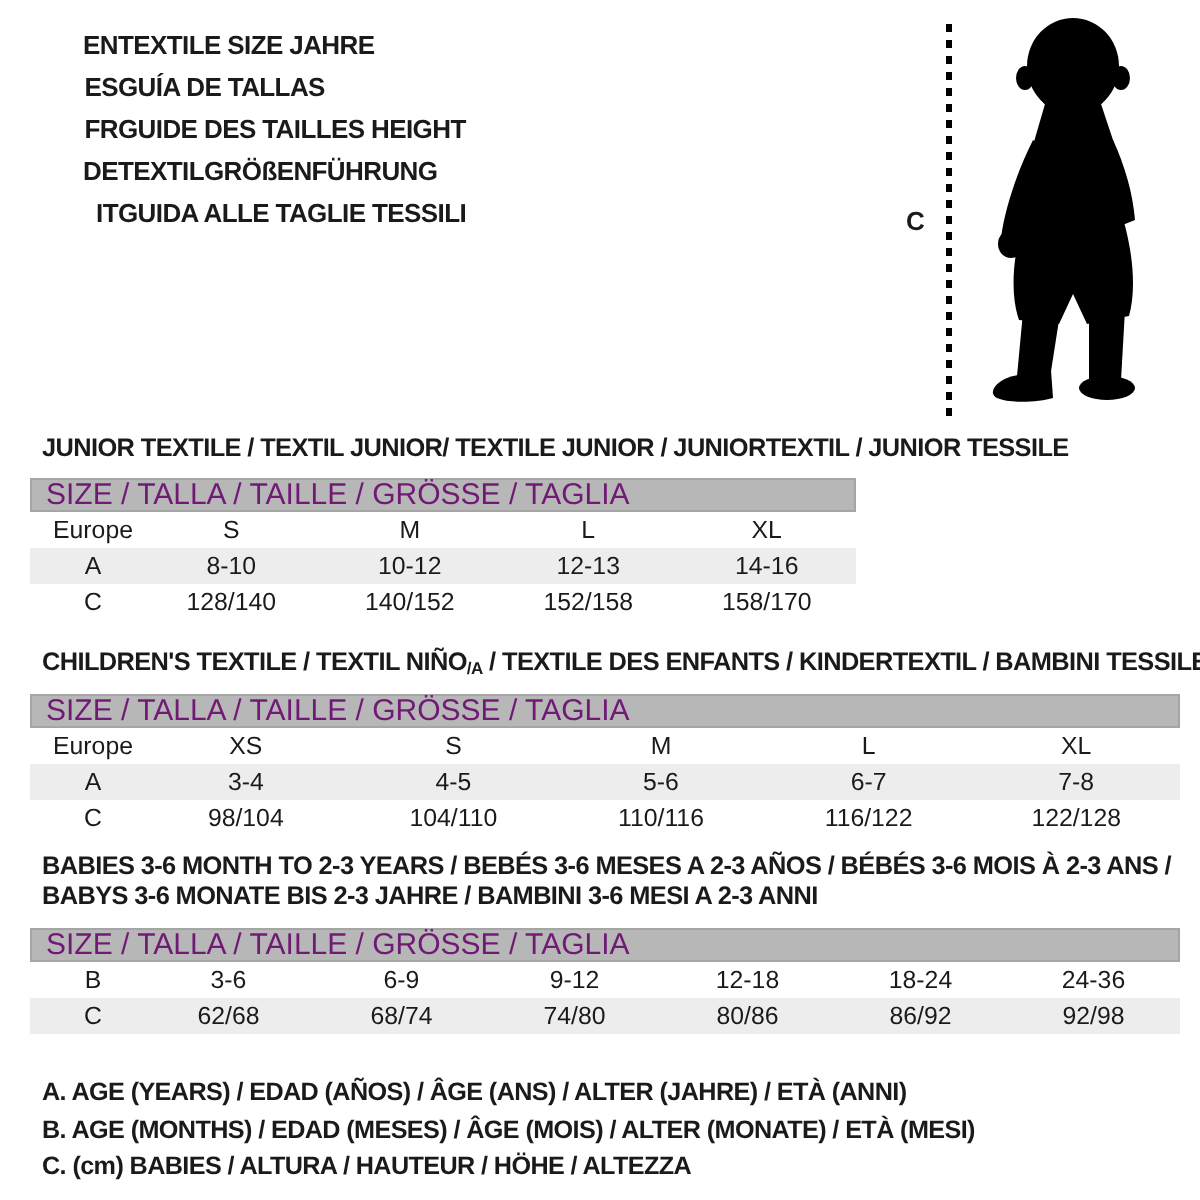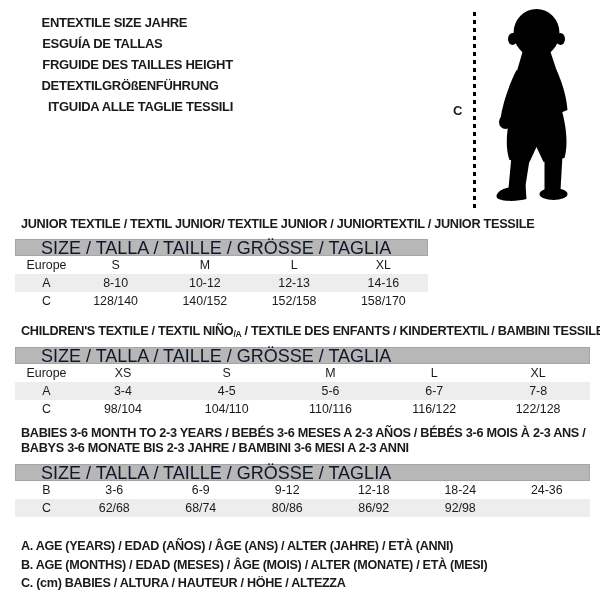--- a/index.html
+++ b/index.html
@@ -26,21 +26,21 @@
 
   
   .tbl-title {
     position:absolute; left:21px; font-size:12.7px; font-weight:bold;
     letter-spacing:-0.3px; line-height:15px; white-space:nowrap;
   }
   .sub { font-size:8.5px; vertical-align:-2px; }
   .tbl { position:absolute; left:15px; }
   .thead {
     height:17px; line-height:16px; background:var(--bar,#b7b7b7);
-    padding-left:25px; font-size:18px; color:#0f172a;
+    padding-left:7px; font-size:15px; color:#701a75;
     border:1px solid #a5a5a5;
   }
   .trow { display:grid; height:18px; line-height:18px; font-size:12.4px; }
   .tbl > .trow:nth-child(3) { background:var(--stripe,#ededed); }
   .tlabel { padding-left:7px; text-align:center; }
   .tcell { text-align:center; }
   .cols4 { grid-template-columns:56px repeat(4,1fr); }
   .cols5 { grid-template-columns:56px repeat(5,1fr); }
   .cols6 { grid-template-columns:56px repeat(6,1fr); }
   .w1 { width:413px; }
@@ -166,20 +166,21 @@
       <span class="tcell">6-9</span>
       <span class="tcell">9-12</span>
       <span class="tcell">12-18</span>
       <span class="tcell">18-24</span>
       <span class="tcell">24-36</span>
     </div>
     <div class="trow cols6">
       <span class="tlabel">C</span>
       <span class="tcell">62/68</span>
       <span class="tcell">68/74</span>
+      <span class="tcell">74/80</span>
       <span class="tcell">80/86</span>
       <span class="tcell">86/92</span>
       <span class="tcell">92/98</span>
     </div>
   </div>
 
   <div class="notes">
     <div>A. AGE (YEARS) / EDAD (AÑOS) / ÂGE (ANS) / ALTER (JAHRE) / ETÀ (ANNI)</div>
     <div>B. AGE (MONTHS) / EDAD (MESES) / ÂGE (MOIS) / ALTER (MONATE) / ETÀ (MESI)</div>
     <div>C. (cm) BABIES / ALTURA / HAUTEUR / HÖHE / ALTEZZA</div>

